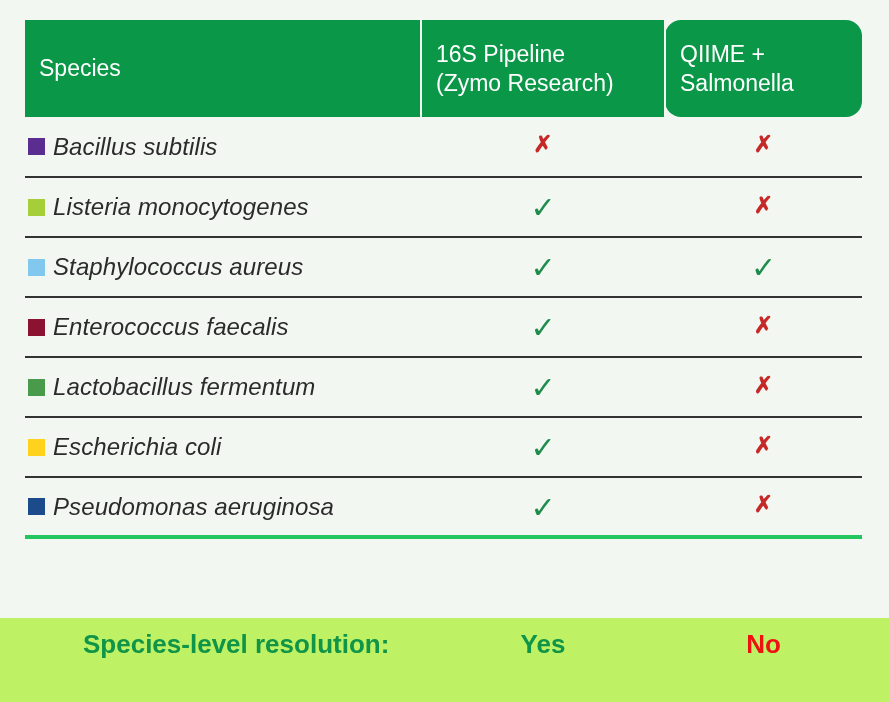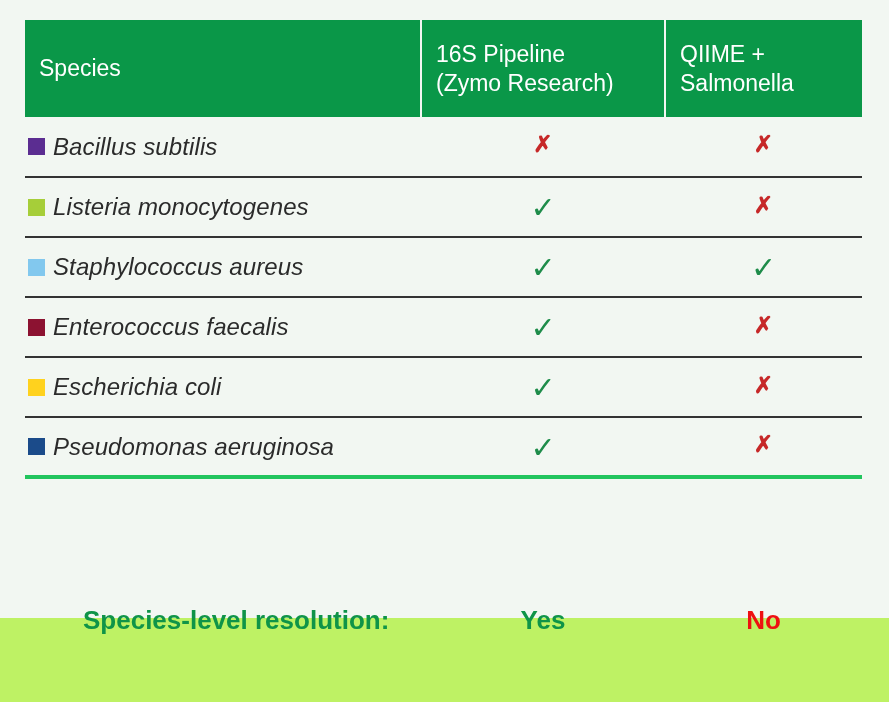--- a/index.html
+++ b/index.html
@@ -51,21 +51,21 @@
     font-weight: normal;
     font-size: 23px;
     line-height: 1.22;
     text-align: left;
     vertical-align: middle;
     padding: 10px 14px;
     height: 97px;
     box-sizing: border-box;
     border-right: 2px solid #f2f7f2;
   }
-  thead th.last { border-right: none; }
+  thead th.last { border-right: none; border-radius: 16px; }
 
   th.col-species { width: 396px; }
   th.col-a       { width: 244px; }
   th.col-b       { width: 197px; }
 
   
   tbody td {
     height: 60px;
     box-sizing: border-box;
     border-bottom: 2px solid #333333;
@@ -116,25 +116,25 @@
     font-size: 23px;
     font-weight: bold;
     position: relative;
     top: -2px;
   }
 
   
   .footer {
     position: absolute;
     left: 25px;
-    top: 596px;
+    top: 629px;
     width: 837px;
     height: 48px;
     display: flex;
-    align-items: center;
+    align-items: flex-start;
   }
   .footer .f-label {
     width: 396px;
     box-sizing: border-box;
     padding-left: 58px;
     font-size: 26px;
     font-weight: bold;
     color: #0f9448;
     white-space: nowrap;
   }
@@ -214,20 +214,30 @@
                 <span class="swatch" style="background: rgb(140, 18, 49);"></span>
                 <span class="species-name">Enterococcus faecalis</span>
               </div>
             </td>
             <td class="mark-cell"><span class="mark yes">✓</span></td>
             <td class="mark-cell"><span class="mark no">✗</span></td>
           </tr>
           <tr>
             <td class="species-cell">
               <div class="species-inner">
+                <span class="swatch" style="background: rgb(74, 154, 76);"></span>
+                <span class="species-name">Lactobacillus fermentum</span>
+              </div>
+            </td>
+            <td class="mark-cell"><span class="mark yes">✓</span></td>
+            <td class="mark-cell"><span class="mark no">✗</span></td>
+          </tr>
+          <tr>
+            <td class="species-cell">
+              <div class="species-inner">
                 <span class="swatch" style="background: rgb(255, 210, 30);"></span>
                 <span class="species-name">Escherichia coli</span>
               </div>
             </td>
             <td class="mark-cell"><span class="mark yes">✓</span></td>
             <td class="mark-cell"><span class="mark no">✗</span></td>
           </tr>
           <tr>
             <td class="species-cell">
               <div class="species-inner">

